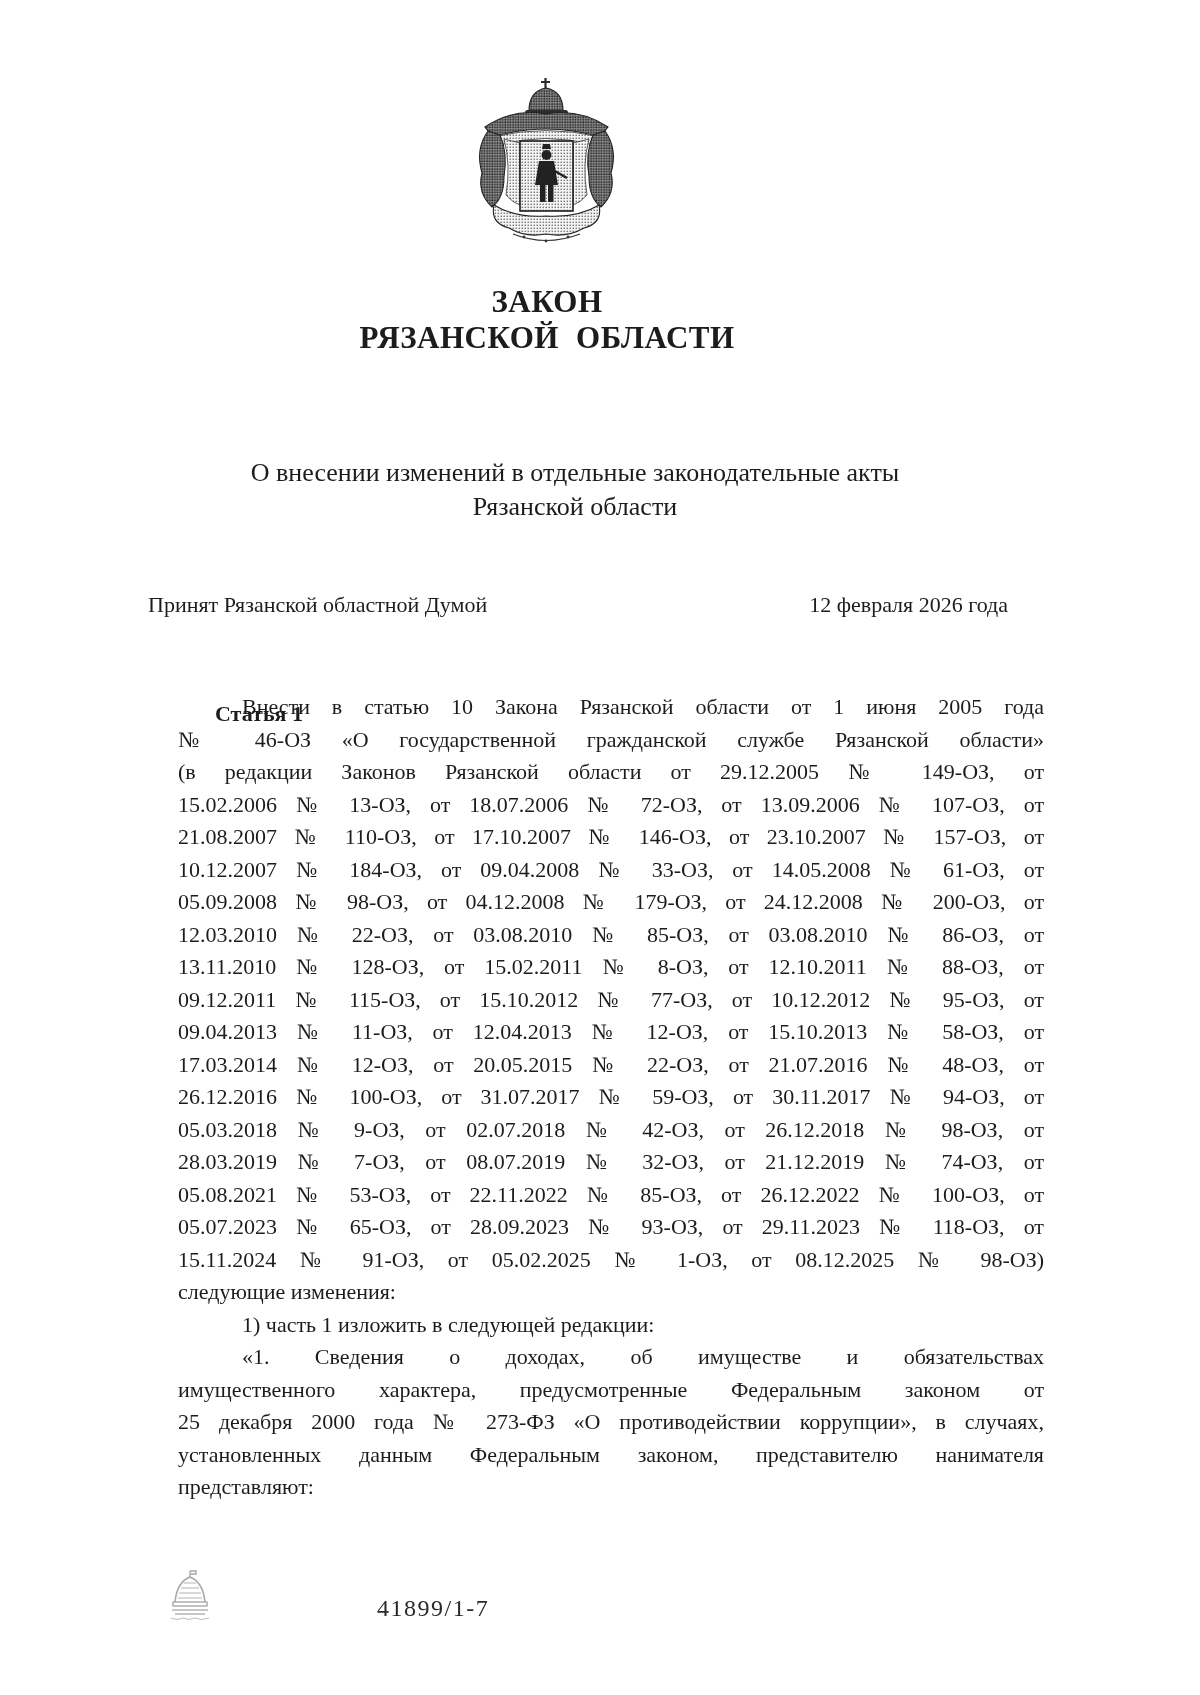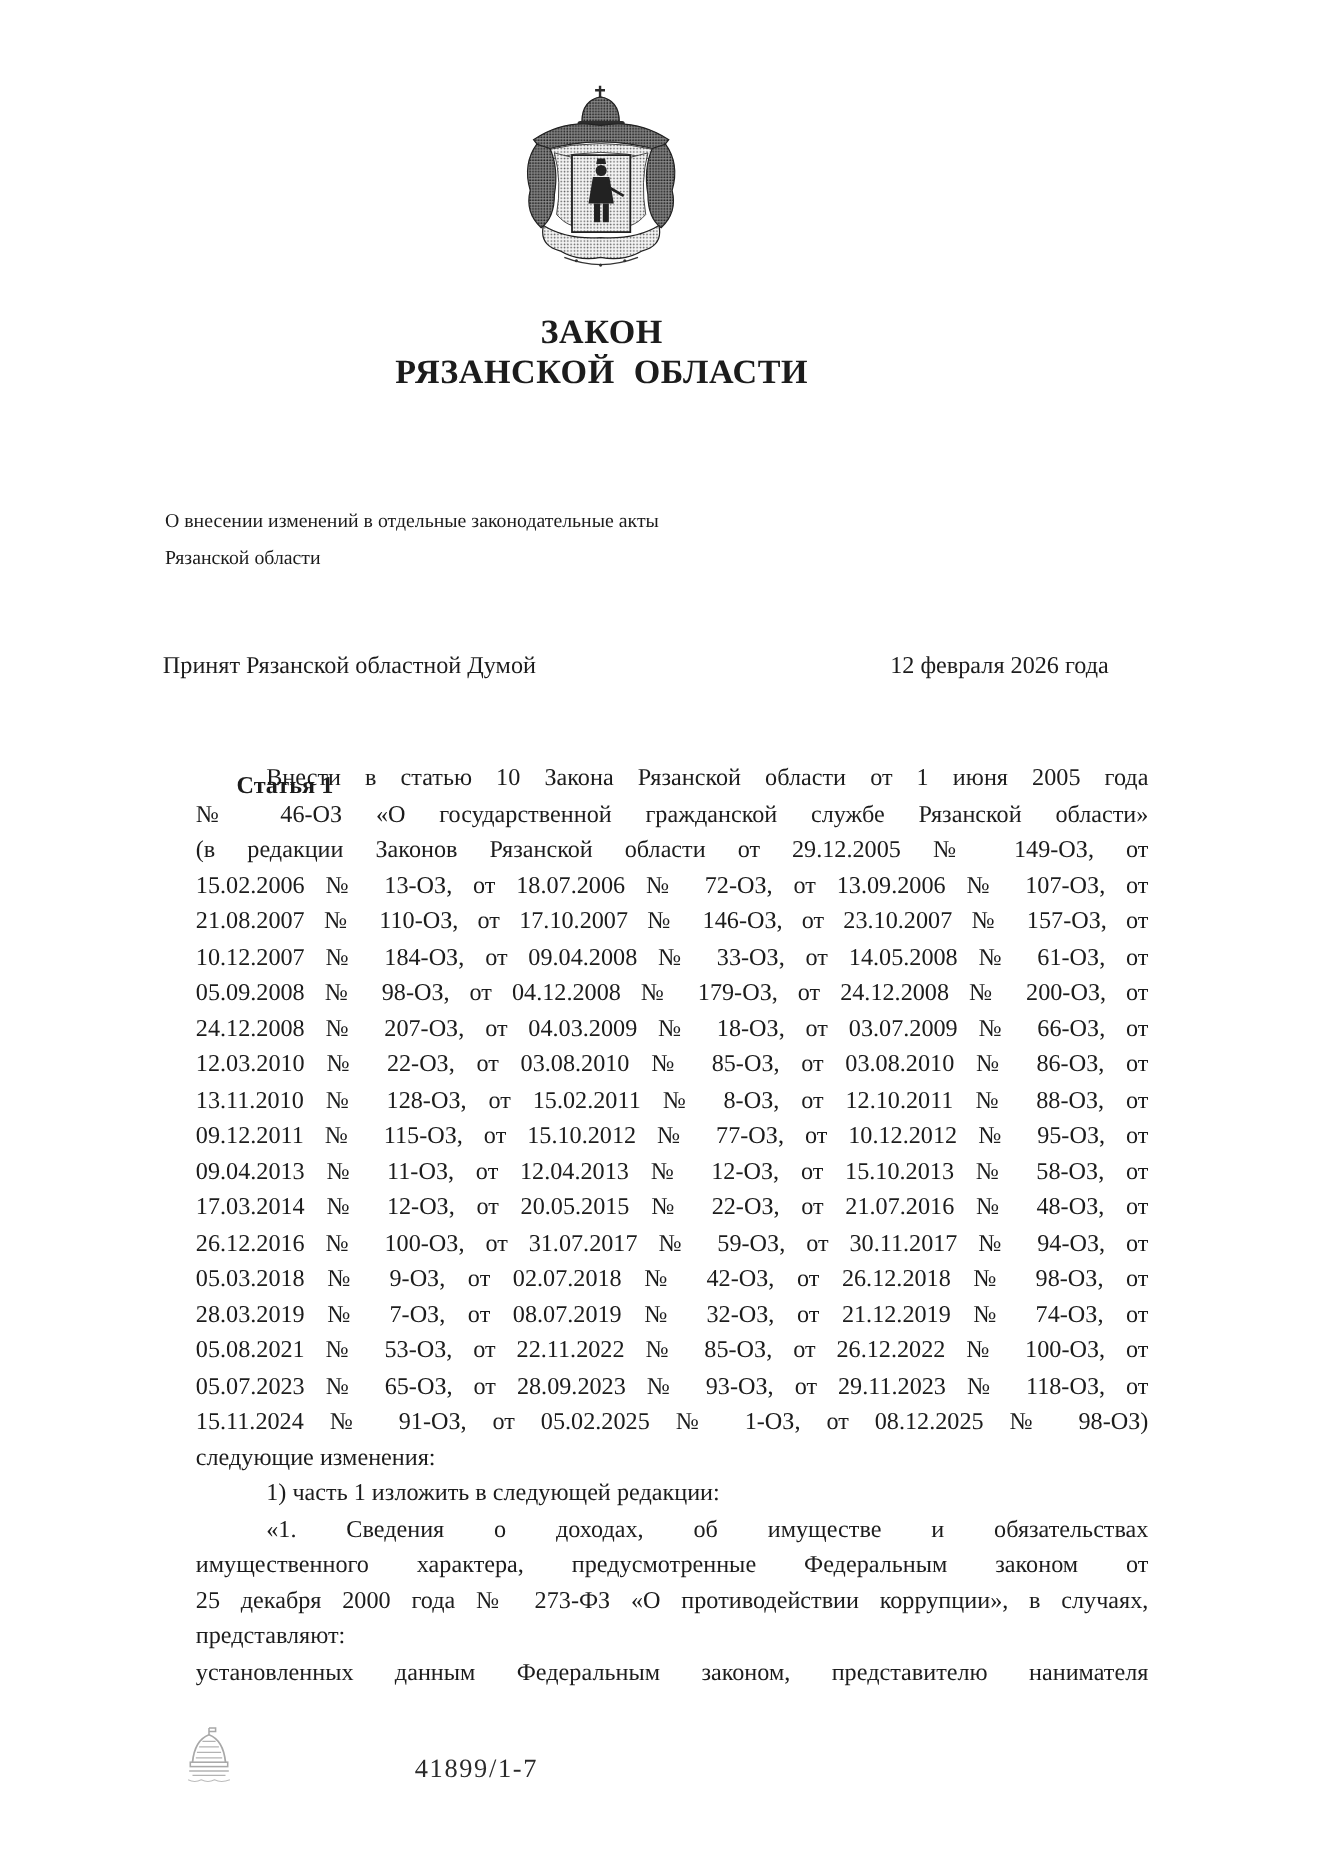--- a/index.html
+++ b/index.html
@@ -7,22 +7,22 @@
     position:relative;width:1049px;height:1695px;background:#ffffff;
     font-family:"Liberation Serif","DejaVu Serif",serif;color:#1c1c1c;overflow:hidden;
   }
   .emblem{position:absolute;left:473px;top:76px;width:147px;height:172px;}
   .title{
     position:absolute;left:94px;top:284px;width:906px;text-align:center;
     font-weight:bold;font-size:31px;line-height:36px;letter-spacing:.5px;
   }
   .title .l2{word-spacing:9px;}
   .subject{
-    position:absolute;left:150px;top:456px;width:850px;text-align:left;
-    font-size:18px;line-height:34px;
+    position:absolute;left:150px;top:456px;width:850px;text-align:center;
+    font-size:26px;line-height:34px;
   }
   .adoption{
     position:absolute;left:148px;top:591px;width:860px;
     display:flex;justify-content:space-between;font-size:22px;line-height:28px;
   }
   .article-heading{position:absolute;left:215px;top:659px;font-size:22px;font-weight:bold;margin-top:42px;}
   .bodytext{position:absolute;left:148px;top:691px;width:866px;font-size:22px;margin-left:30px;}
   .ln{height:32.5px;line-height:32.5px;text-justify:inter-word;}
   .ln.just{text-align:justify;text-align-last:justify;}
   .ln.ind{text-indent:64px;}
@@ -107,39 +107,38 @@
   <div class="article-heading">Статья 1</div>
 
   <div class="bodytext">
     <div class="ln just ind">Внести в статью 10 Закона Рязанской области от 1 июня 2005 года</div>
     <div class="ln just">№ 46-ОЗ «О государственной гражданской службе Рязанской области»</div>
     <div class="ln just">(в редакции Законов Рязанской области от 29.12.2005 № 149-ОЗ, от</div>
     <div class="ln just">15.02.2006 № 13-ОЗ, от 18.07.2006 № 72-ОЗ, от 13.09.2006 № 107-ОЗ, от</div>
     <div class="ln just">21.08.2007 № 110-ОЗ, от 17.10.2007 № 146-ОЗ, от 23.10.2007 № 157-ОЗ, от</div>
     <div class="ln just">10.12.2007 № 184-ОЗ, от 09.04.2008 № 33-ОЗ, от 14.05.2008 № 61-ОЗ, от</div>
     <div class="ln just">05.09.2008 № 98-ОЗ, от 04.12.2008 № 179-ОЗ, от 24.12.2008 № 200-ОЗ, от</div>
-    <div class="ln just">24.12.2008 № 207-ОЗ, от 04.03.2009 № 18-ОЗ, от 03.07.2009 № 66-ОЗ, от</div>
     <div class="ln just">12.03.2010 № 22-ОЗ, от 03.08.2010 № 85-ОЗ, от 03.08.2010 № 86-ОЗ, от</div>
     <div class="ln just">13.11.2010 № 128-ОЗ, от 15.02.2011 № 8-ОЗ, от 12.10.2011 № 88-ОЗ, от</div>
     <div class="ln just">09.12.2011 № 115-ОЗ, от 15.10.2012 № 77-ОЗ, от 10.12.2012 № 95-ОЗ, от</div>
     <div class="ln just">09.04.2013 № 11-ОЗ, от 12.04.2013 № 12-ОЗ, от 15.10.2013 № 58-ОЗ, от</div>
     <div class="ln just">17.03.2014 № 12-ОЗ, от 20.05.2015 № 22-ОЗ, от 21.07.2016 № 48-ОЗ, от</div>
     <div class="ln just">26.12.2016 № 100-ОЗ, от 31.07.2017 № 59-ОЗ, от 30.11.2017 № 94-ОЗ, от</div>
     <div class="ln just">05.03.2018 № 9-ОЗ, от 02.07.2018 № 42-ОЗ, от 26.12.2018 № 98-ОЗ, от</div>
     <div class="ln just">28.03.2019 № 7-ОЗ, от 08.07.2019 № 32-ОЗ, от 21.12.2019 № 74-ОЗ, от</div>
     <div class="ln just">05.08.2021 № 53-ОЗ, от 22.11.2022 № 85-ОЗ, от 26.12.2022 № 100-ОЗ, от</div>
     <div class="ln just">05.07.2023 № 65-ОЗ, от 28.09.2023 № 93-ОЗ, от 29.11.2023 № 118-ОЗ, от</div>
     <div class="ln just">15.11.2024 № 91-ОЗ, от 05.02.2025 № 1-ОЗ, от 08.12.2025 № 98-ОЗ)</div>
     <div class="ln">следующие изменения:</div>
     <div class="ln ind">1) часть 1 изложить в следующей редакции:</div>
     <div class="ln just ind">«1. Сведения о доходах, об имуществе и обязательствах</div>
     <div class="ln just">имущественного характера, предусмотренные Федеральным законом от</div>
     <div class="ln just">25 декабря 2000 года № 273-ФЗ «О противодействии коррупции», в случаях,</div>
+    <div class="ln just">установленных данным Федеральным законом, представителю нанимателя</div>
     <div class="ln">представляют:</div>
-    <div class="ln just">установленных данным Федеральным законом, представителю нанимателя</div>
   </div>
 
   <div class="stamp">
     <svg viewBox="0 0 46 54" width="46" height="54" aria-hidden="true">
       <path d="M23,3 v6 M23,3 h6 v3 h-6" stroke="#8b8b8b" stroke-width="1.4" fill="none"></path>
       <path d="M8,34 Q10,14 23,9 Q36,14 38,34" fill="none" stroke="#8b8b8b" stroke-width="1.6"></path>
       <path d="M11,30 h24 M12,25 h22 M14,20 h18 M17,15 h12" stroke="#9a9a9a" stroke-width="1.1"></path>
       <rect x="6" y="34" width="34" height="4" fill="none" stroke="#8b8b8b" stroke-width="1.4"></rect>
       <path d="M5,42 h36 M8,46 h30" stroke="#9a9a9a" stroke-width="1.3"></path>
       <path d="M4,50 q6,3 12,0 q6,3 12,0 q6,3 14,0" fill="none" stroke="#a5a5a5" stroke-width="1"></path>

